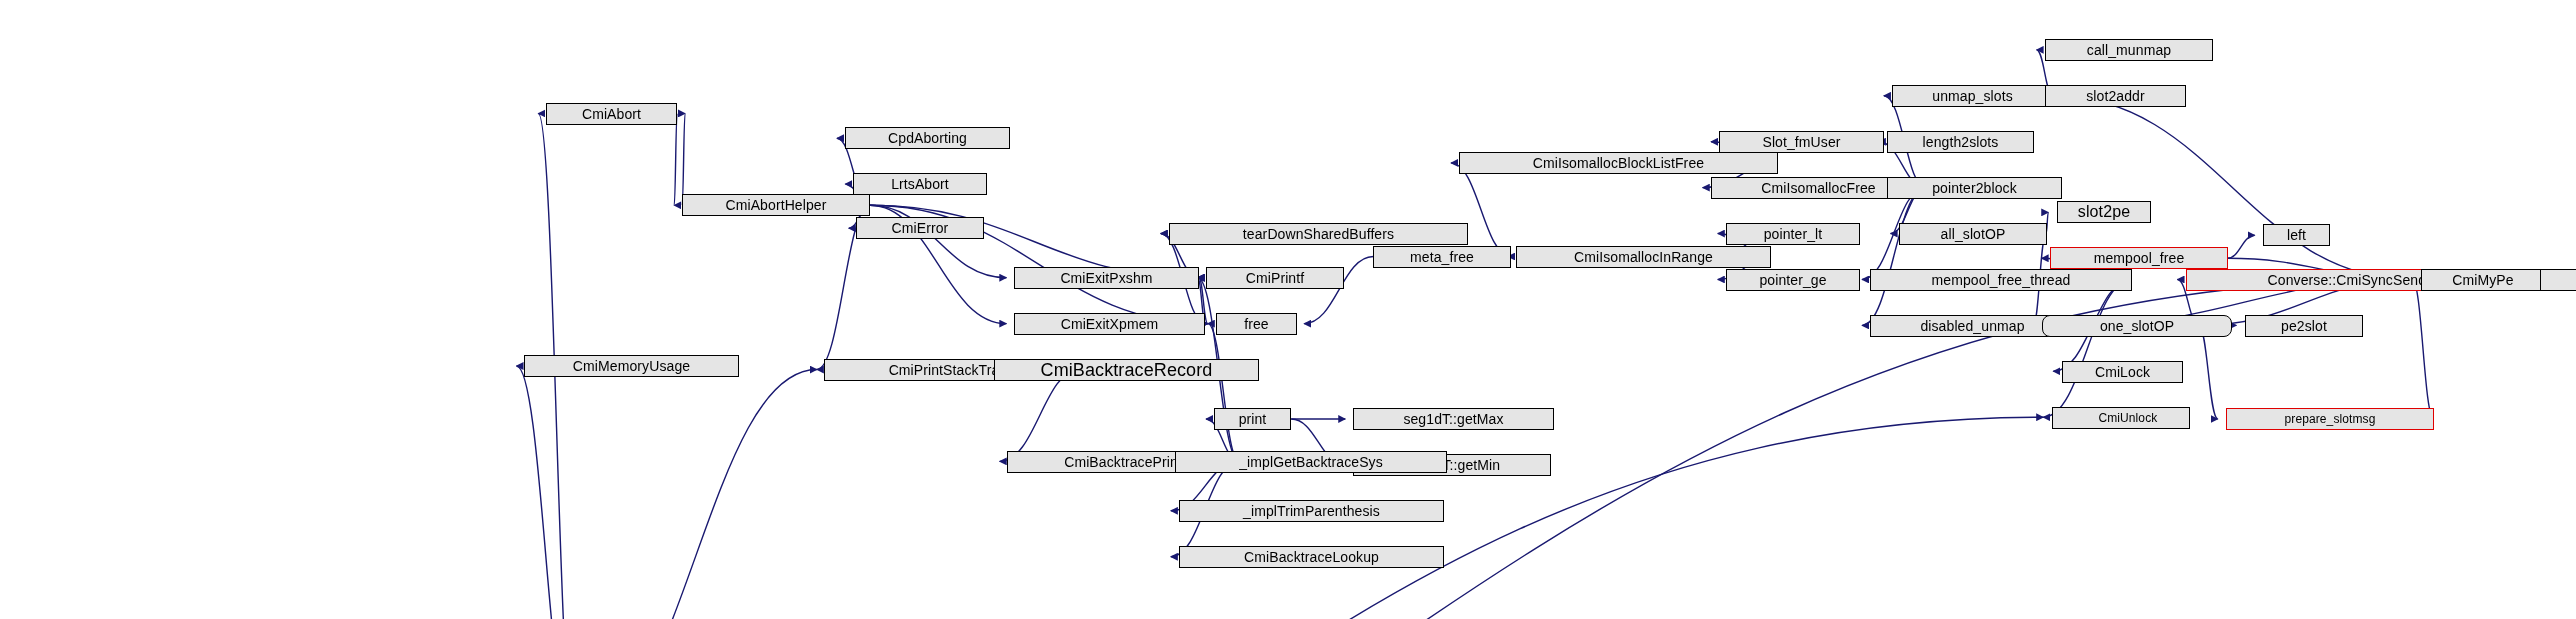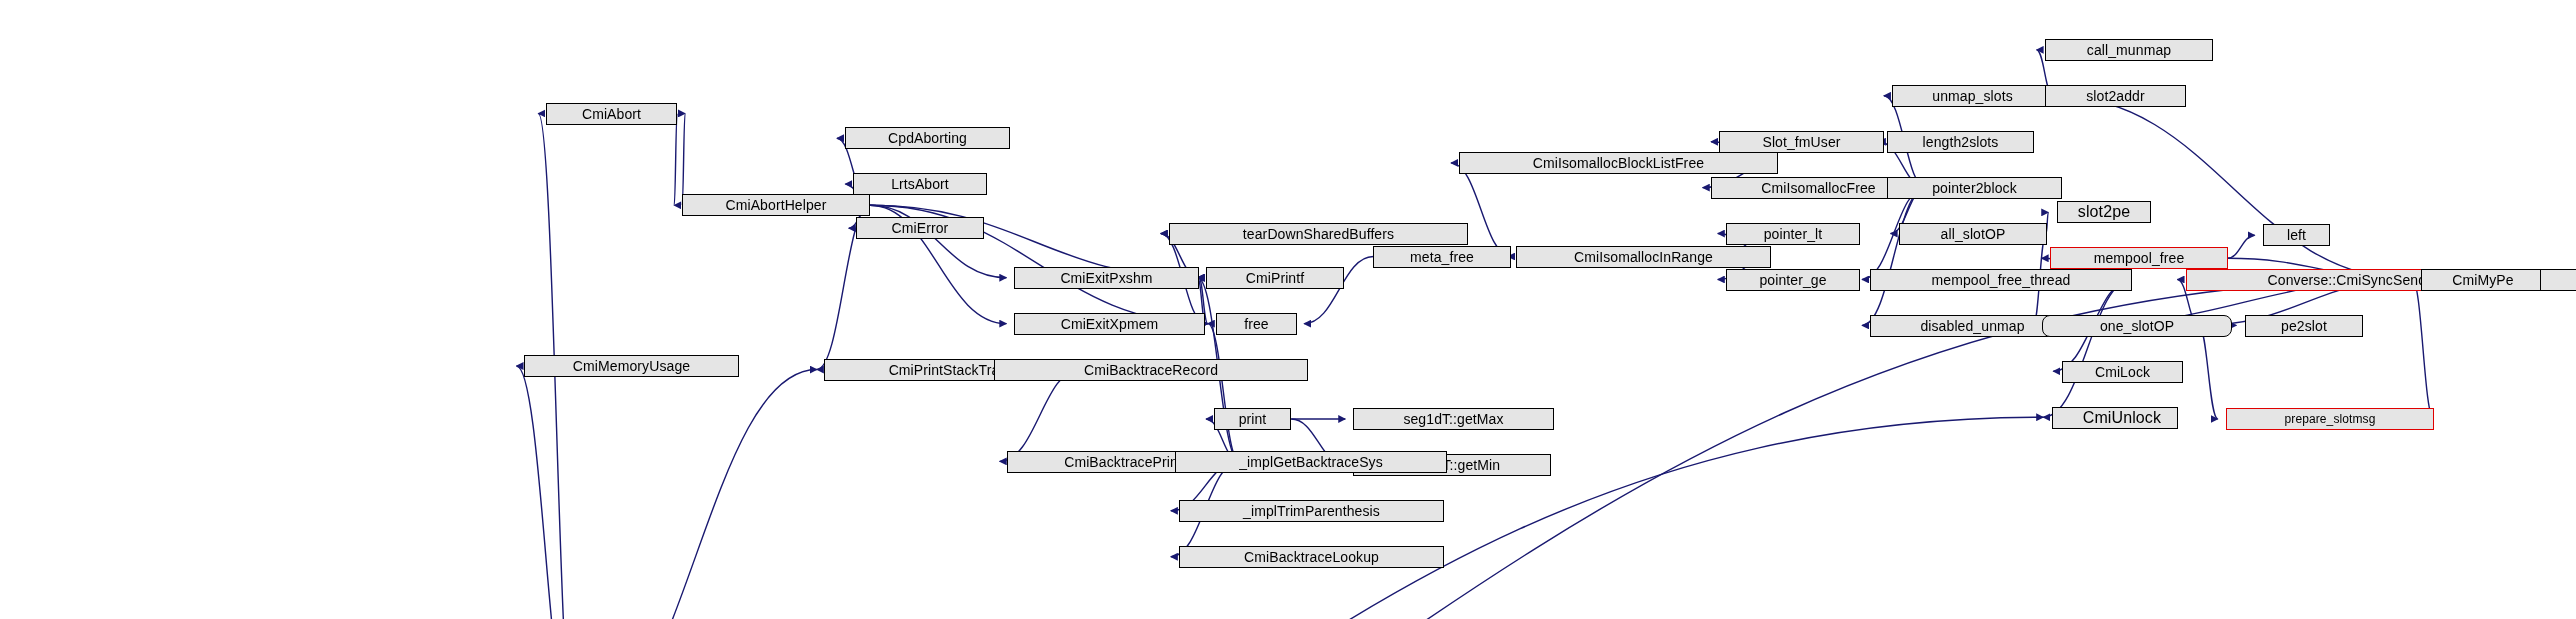--- a/index.html
+++ b/index.html
@@ -111,21 +111,21 @@
       </g>
   </svg>
   <div id="nodes">
       <div class="node" style="left: 524px; top: 355px; width: 215px; font-size: 14px;">CmiMemoryUsage</div>
       <div class="node" style="left: 546px; top: 103px; width: 131px; font-size: 14px;">CmiAbort</div>
       <div class="node" style="left: 682px; top: 194px; width: 188px; font-size: 14px;">CmiAbortHelper</div>
       <div class="node" style="left: 845px; top: 127px; width: 165px; font-size: 14px;">CpdAborting</div>
       <div class="node" style="left: 853px; top: 173px; width: 134px; font-size: 14px;">LrtsAbort</div>
       <div class="node" style="left: 856px; top: 217px; width: 128px; font-size: 14px;">CmiError</div>
       <div class="node" style="left: 824px; top: 359px; width: 255px; font-size: 14px;">CmiPrintStackTrace</div>
-      <div class="node" style="left: 994px; top: 359px; width: 314px; font-size: 14px;">CmiBacktraceRecord</div>
+      <div class="node" style="left: 994px; top: 359px; width: 265px; font-size: 18px;">CmiBacktraceRecord</div>
       <div class="node" style="left: 1014px; top: 267px; width: 185px; font-size: 14px;">CmiExitPxshm</div>
       <div class="node" style="left: 1014px; top: 313px; width: 191px; font-size: 14px;">CmiExitXpmem</div>
       <div class="node" style="left: 1169px; top: 223px; width: 299px; font-size: 14px;">tearDownSharedBuffers</div>
       <div class="node" style="left: 1206px; top: 267px; width: 138px; font-size: 14px;">CmiPrintf</div>
       <div class="node" style="left: 1216px; top: 313px; width: 81px; font-size: 14px;">free</div>
       <div class="node" style="left: 1007px; top: 451px; width: 232px; font-size: 14px;">CmiBacktracePrint</div>
       <div class="node" style="left: 1214px; top: 408px; width: 77px; font-size: 14px;">print</div>
       <div class="node" style="left: 1353px; top: 408px; width: 201px; font-size: 14px;">seg1dT::getMax</div>
       <div class="node" style="left: 1353px; top: 454px; width: 198px; font-size: 14px;">seg1dT::getMin</div>
       <div class="node" style="left: 1175px; top: 451px; width: 272px; font-size: 14px;">_implGetBacktraceSys</div>
@@ -147,18 +147,18 @@
       <div class="node" style="left: 2045px; top: 39px; width: 168px; font-size: 14px;">call_munmap</div>
       <div class="node" style="left: 2045px; top: 85px; width: 141px; font-size: 14px;">slot2addr</div>
       <div class="node" style="left: 2057px; top: 201px; width: 94px; font-size: 16px;">slot2pe</div>
       <div class="node ext" style="left: 2050px; top: 247px; width: 178px; font-size: 14px;">mempool_free</div>
       <div class="node" style="left: 2263px; top: 224px; width: 67px; font-size: 14px;">left</div>
       <div class="node" style="left: 2042px; top: 315px; width: 190px; font-size: 14px; border-radius: 8px;">one_slotOP</div>
       <div class="node ext" style="left: 2186px; top: 269px; width: 376px; font-size: 14px;">Converse::CmiSyncSendAndFree</div>
       <div class="node" style="left: 2245px; top: 315px; width: 118px; font-size: 14px;">pe2slot</div>
       <div class="node ext" style="left: 2226px; top: 408px; width: 208px; font-size: 12px;">prepare_slotmsg</div>
       <div class="node" style="left: 2062px; top: 361px; width: 121px; font-size: 14px;">CmiLock</div>
-      <div class="node" style="left: 2052px; top: 407px; width: 126px; font-size: 16px; padding-left: 20px;">CmiUnlock</div>
+      <div class="node" style="left: 2052px; top: 407px; width: 138px; font-size: 12px; padding-left: 20px;">CmiUnlock</div>
       <div class="node" style="left: 2421px; top: 269px; width: 124px; font-size: 14px;">CmiMyPe</div>
       <div class="node" style="left: 2540px; top: 269px; width: 161px; font-size: 14px;">CmiGetState</div>
     </div>
 </div>
 
 
 </body></html>

